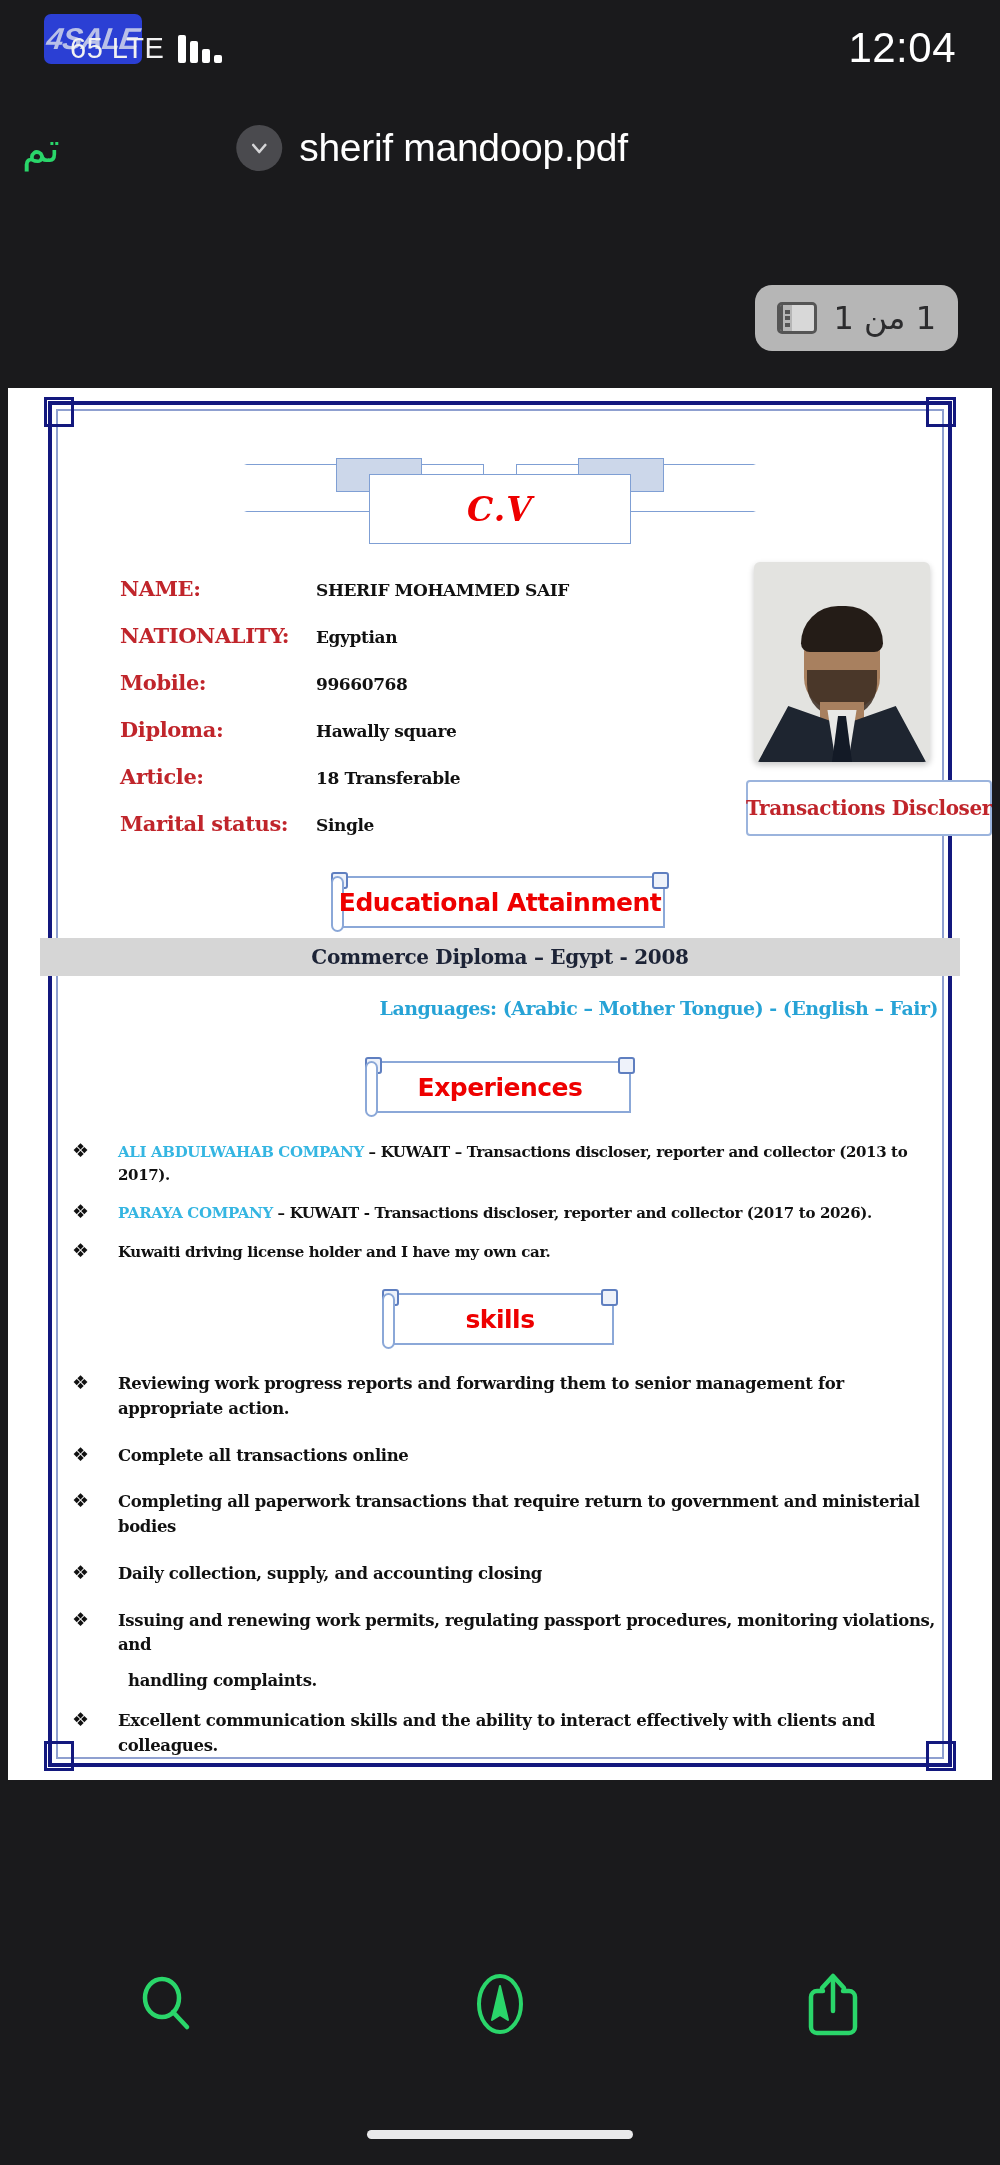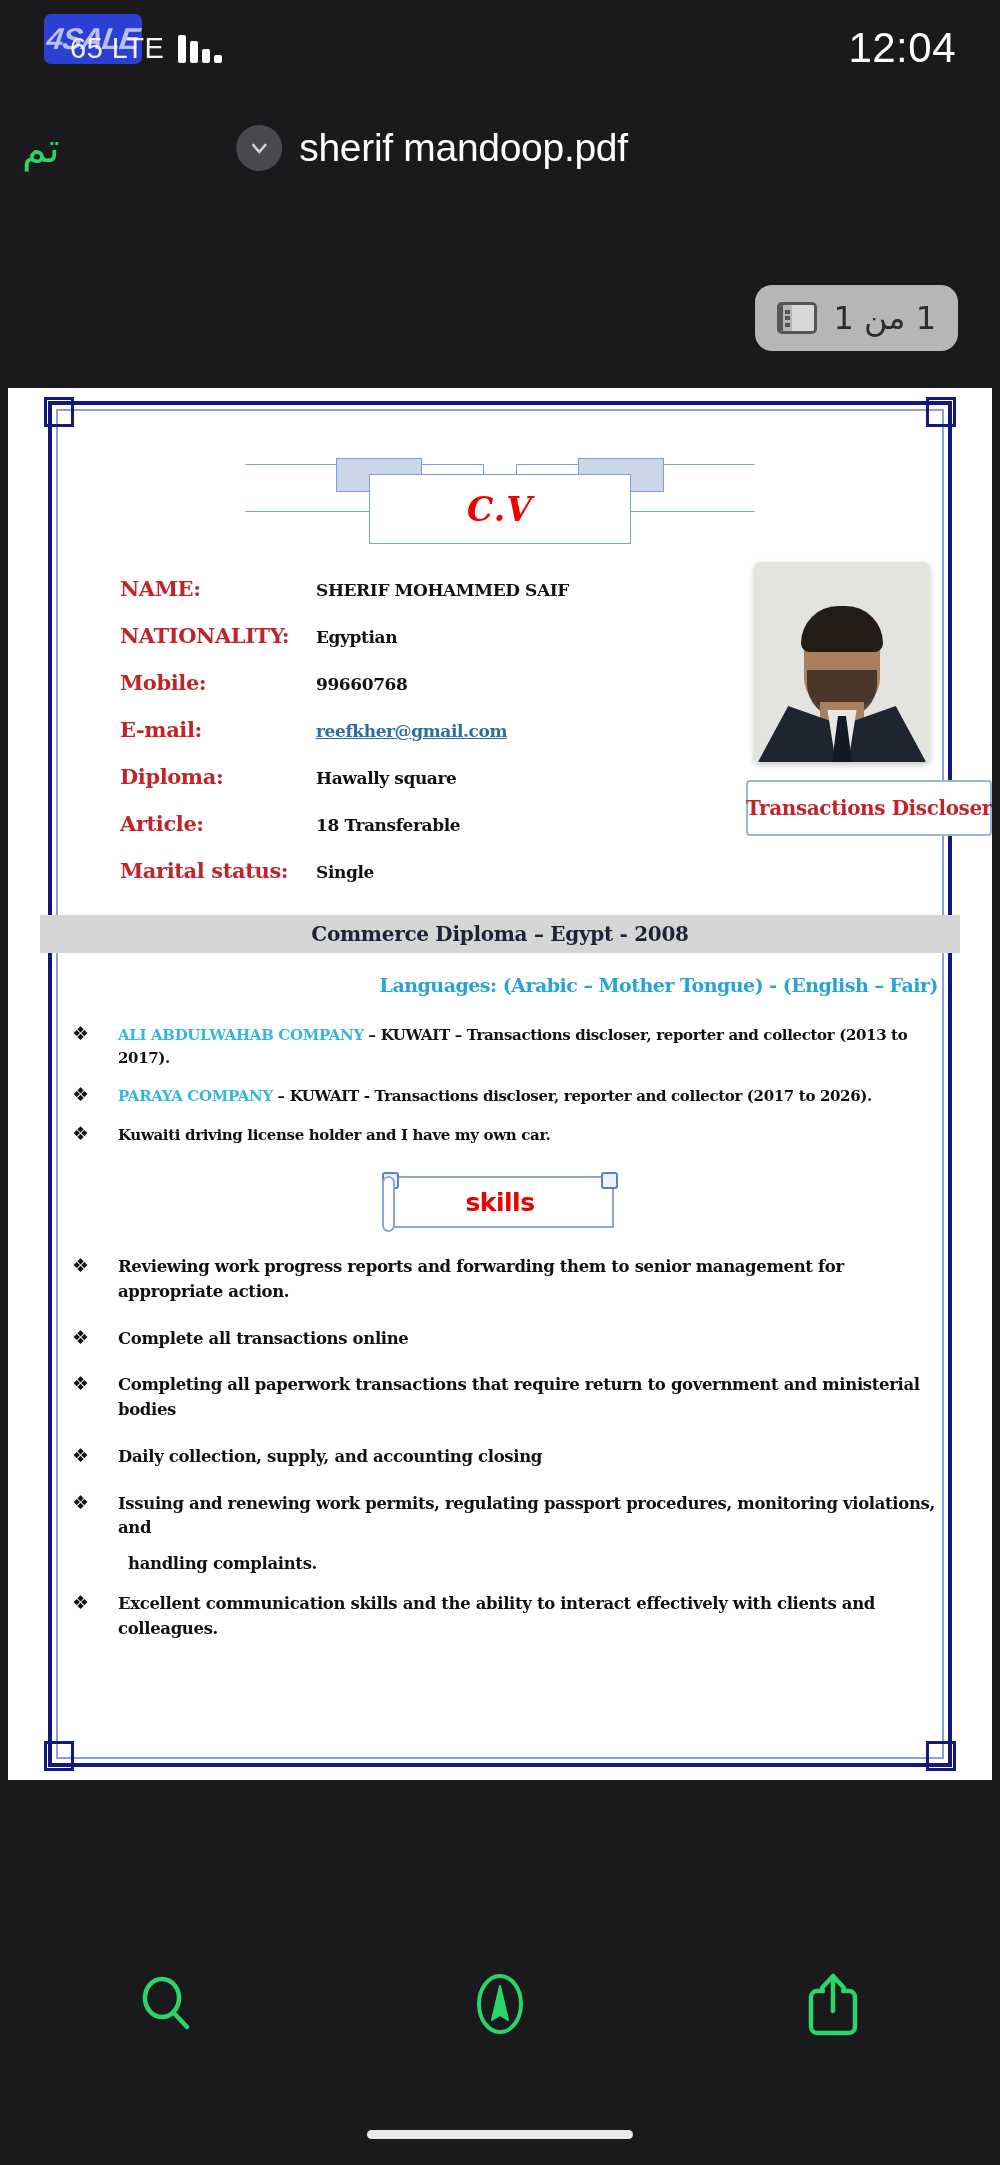--- a/index.html
+++ b/index.html
@@ -336,24 +336,20 @@
           </div>
           <div class="info-row">
             <div class="info-label">NATIONALITY:</div>
             <div class="info-value">Egyptian</div>
           </div>
           <div class="info-row">
             <div class="info-label">Mobile:</div>
             <div class="info-value">99660768</div>
           </div>
           <div class="info-row">
-            <div class="info-label">E-mail:</div>
-            <div class="info-value email">reefkher@gmail.com</div>
-          </div>
-          <div class="info-row">
             <div class="info-label">Diploma:</div>
             <div class="info-value">Hawally square</div>
           </div>
           <div class="info-row">
             <div class="info-label">Article:</div>
             <div class="info-value">18 Transferable</div>
           </div>
           <div class="info-row">
             <div class="info-label">Marital status:</div>
             <div class="info-value">Single</div>
@@ -369,27 +365,35 @@
               <div class="suit"></div>
               <div class="shirt"></div>
               <div class="tie"></div>
           </div>
           <div class="badge-box">
             <span>Transactions Discloser</span>
           </div>
         </div>
       </div>
 
+      <div class="head-box edu-head">
+        <div class="curl"></div>
+        <span>Educational Attainment</span>
+      </div>
       <div class="edu-band">
         <span>Commerce Diploma – Egypt - 2008</span>
       </div>
       <div class="lang-line">
         <span>Languages: (Arabic – Mother Tongue) - (English – Fair)</span>
       </div>
 
+      <div class="head-box exp-head">
+        <div class="curl"></div>
+        <span>Experiences</span>
+      </div>
       <div class="bullets">
         <div class="bullet">
           <div class="mark">❖</div>
           <div class="txt"><span class="co">ALI ABDULWAHAB COMPANY</span><span> – KUWAIT – Transactions discloser, reporter and collector (2013 to 2017).</span></div>
         </div>
         <div class="bullet">
           <div class="mark">❖</div>
           <div class="txt"><span class="co">PARAYA COMPANY</span><span> – KUWAIT - Transactions discloser, reporter and collector (2017 to 2026).</span></div>
         </div>
         <div class="bullet">

